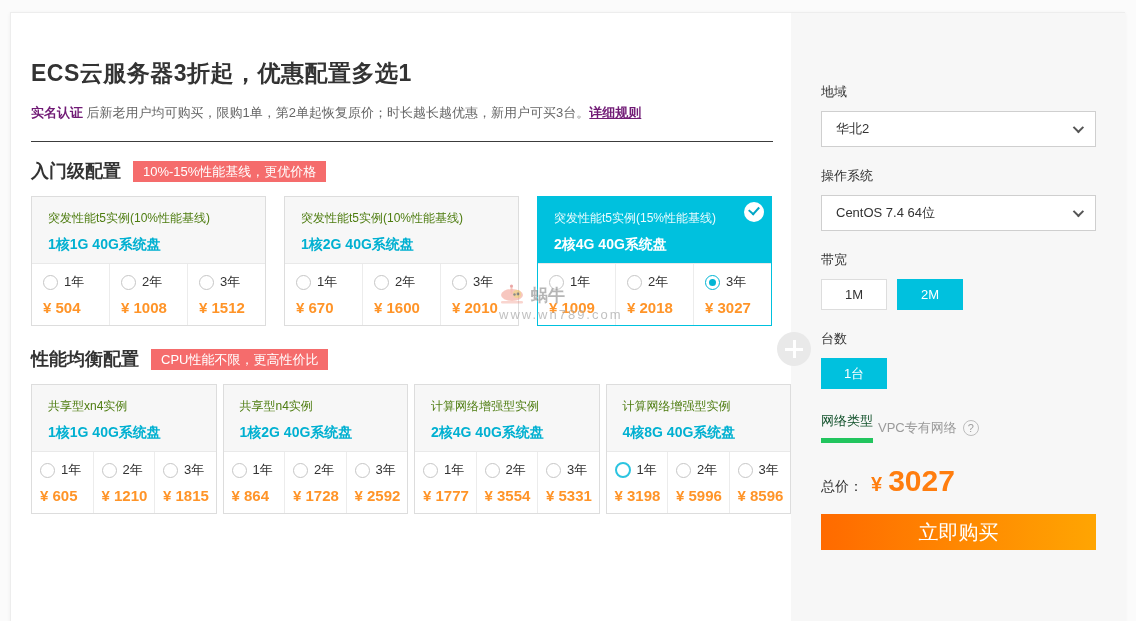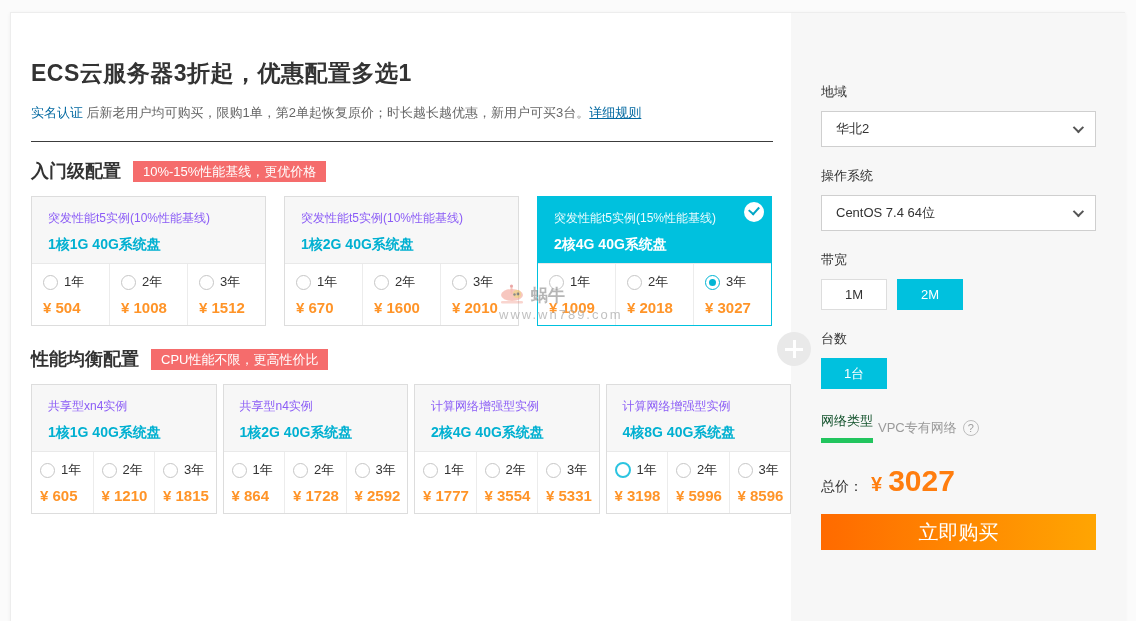--- a/index.html
+++ b/index.html
@@ -5,36 +5,36 @@
   * { margin:0; padding:0; box-sizing:border-box; }
   html,body { width:1136px; height:621px; overflow:hidden; background:#fbfbfb;
     font-family:"Liberation Sans","DejaVu Sans",sans-serif; }
   .page { position:absolute; left:10px; top:12px; width:1115px; height:660px;
     background:#fff; border:1px solid #ededed; box-shadow:0 1px 4px rgba(0,0,0,.05);
     display:flex; }
   .main { position:relative; width:780px; padding:45px 0 0 20px; }
 
   .page-title { font-size:23px; font-weight:bold; color:#333; letter-spacing:.5px; }
   .notice { margin-top:15px; font-size:13px; color:#666; }
-  .notice .cyan-link { color:#0369a1; text-decoration:none; }
+  .notice .cyan-link { color:#701a75; text-decoration:none;font-weight:bold; }
   .notice .cyan-link.u { text-decoration:underline; }
   .divider { margin-top:19px; width:742px; border-top:1px solid #3c3c3c; }
 
   .section-head { margin-top:17px; display:flex; align-items:center; }
   .section-head.second { margin-top:21px; }
   .section-title { font-size:18px; font-weight:bold; color:#333; }
   .section-badge { margin-left:12px; background:#f56c6c; color:#fff; font-size:13px;
     padding:4px 10px; line-height:1; }
 
   .cards { margin-top:13px; display:flex; gap:18px; }
   .cards.row2 { gap:6px;border-radius:14px; }
   .card { width:235px; border:1px solid #ddd; background:#fff; position:relative; }
   .cards.row2 .card { width:186px; }
   .card-head { background:#f7f7f7; padding:13px 16px 14px 16px; height:66px; }
-  .card-type { font-size:12px; color:#8b5cf6; white-space:nowrap; }
+  .card-type { font-size:12px; color:#4d7c0f; white-space:nowrap; }
   .card-spec { margin-top:9px; font-size:14px; font-weight:bold; color:#00b0d1; }
   .card-options { display:flex; border-top:1px solid #e9e9e9; }
   .opt { flex:1; padding:9px 4px 9px 11px; border-right:1px solid #ececec; }
   .cards.row2 .opt { padding-left:8px; }
   .opt:last-child { border-right:none; }
   .opt-top { display:flex; align-items:center; }
   .radio { width:15px; height:15px; border:1px solid #c6c6c6; border-radius:50%;
     background:#fff; display:inline-block; flex:none; position:relative; }
   .radio.checked { border-color:#00b5d4; }
   .radio.checked::after { content:""; position:absolute; left:3px; top:3px;

